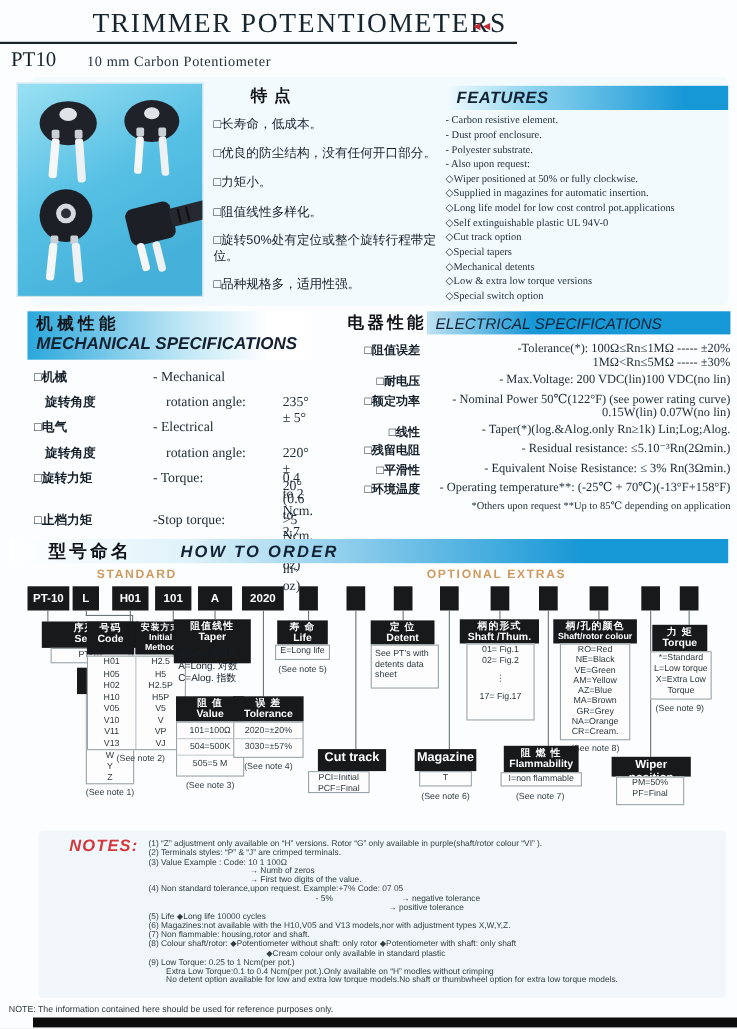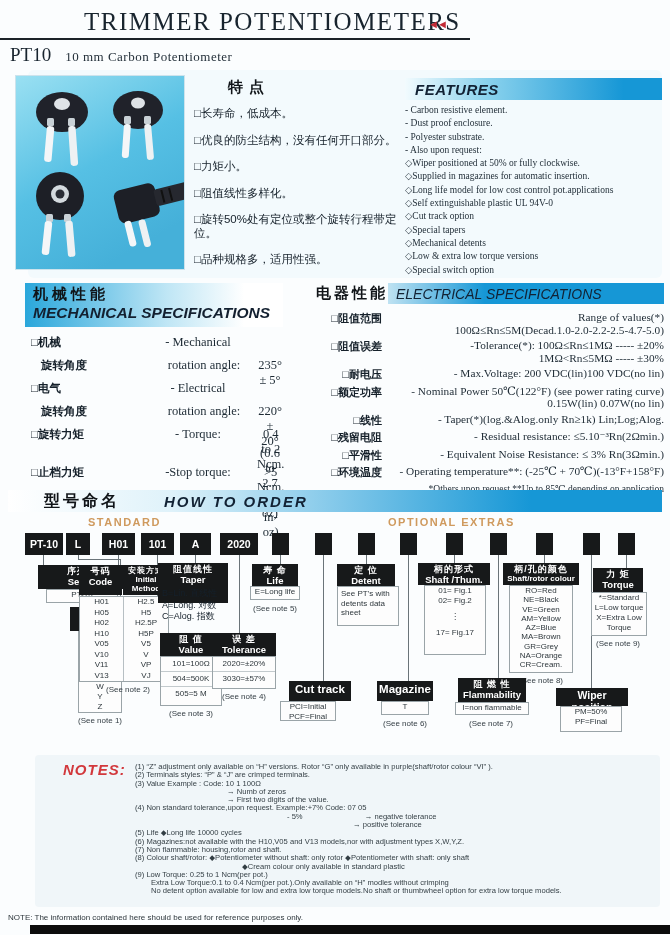--- a/index.html
+++ b/index.html
@@ -11,21 +11,21 @@
   .page{
     position:relative; width:670px; height:935px; margin:0 auto;
     background:#fbfdfe; overflow:hidden;
     font-family:"Liberation Sans","DejaVu Sans",sans-serif; color:var(--ink,#1c2733);
   }
   
   .title{position:absolute; left:84px; top:8px; font-family:"Liberation Serif","DejaVu Serif",serif;
     font-size:25px; letter-spacing:1.5px; color:#18242e; white-space:nowrap;}
   .arrows{position:absolute; left:428px; top:18px; color:var(--red_accent,#c22a35); font-size:11px; letter-spacing:-2px;}
   .title-rule{position:absolute; left:0; top:38px; width:470px; height:2px; background:#1b2228;}
-  .model-line{position:absolute; left:10px; top:44px; display:flex; align-items:baseline; gap:14px;
+  .model-line{position:absolute; left:10px; top:44px; display:flex; align-items:baseline; gap:28px;
     font-family:"Liberation Serif","DejaVu Serif",serif;}
   .model{font-size:19px; color:#18242e;}
   .model-desc{font-size:13px; color:#24303a; letter-spacing:0.5px;}
   
   .panel1{position:absolute; left:28px; top:70px; width:634px; height:208px; background:#f3fafd; border-radius:6px;}
   .photo{position:absolute; left:15px; top:75px; width:170px; height:195px; border:1px solid #cde3ec;}
   .cn-feat{position:absolute; left:194px; top:78px; width:208px;}
   .cn-feat-h{font-size:15px; font-weight:bold; letter-spacing:6px; margin-left:34px; margin-bottom:10px; color:#101418;}
   .cn-item{font-size:11.5px; line-height:13.5px; margin-bottom:13px; color:#15202a;}
   .en-feat{position:absolute; left:405px; top:78px; width:257px;}
@@ -38,21 +38,21 @@
   .mech{position:absolute; left:25px; top:283px; width:258px;}
   .mech-band{height:44px; background:linear-gradient(90deg,#2aa7db 0%,#bfe6f5 55%,#ffffff 85%);
     padding:2px 0 0 8px;}
   .mech-band .h-cn{font-size:15px; font-weight:bold; letter-spacing:4px; color:#101418;}
   .mech-band .h-en{font-size:15.5px; font-weight:bold; font-style:italic; color:#132030;}
   .mech-rows{margin-top:8px; margin-left:6px;}
   .mrow{display:grid; grid-template-columns:108px 118px 1fr; height:23px;}
   .mrow.small{height:19px;}
   .mrow .cn{font-size:11.5px; font-weight:bold; color:#15202a;}
   .mrow.ind .cn{padding-left:10px;}
-  .mrow .en,.mrow .val{font-size:12.5px; font-family:"Liberation Serif","DejaVu Serif",serif; color:#1d2a34;text-align:center;}
+  .mrow .en,.mrow .val{font-size:12.5px; font-family:"Liberation Serif","DejaVu Serif",serif; color:#1d2a34;}
   .mrow.ind .en{padding-left:12px;}
   
   .elec{position:absolute; left:286px; top:283px; width:378px;text-align:right;}
   .elec-top{display:flex; align-items:center;}
   .elec-cn{font-size:15px; font-weight:bold; letter-spacing:3px; color:#101418; width:102px;}
   .elec-band{flex:1; height:21px; background:linear-gradient(90deg,#bfe2f2 0%,var(--band_blue,#1697d6) 35%);
     display:flex; align-items:center; padding-left:8px;}
   .elec-band span{font-size:14px; font-weight:normal; font-style:italic; color:#122234;}
   .elec-rows{margin-top:7px;}
   .erow{display:flex; margin-bottom:2.5px;}
@@ -243,27 +243,20 @@
 
   <div class="elec">
     <div class="elec-top">
       <div class="elec-cn">电器性能</div>
       <div class="elec-band">
         <span>ELECTRICAL SPECIFICATIONS</span>
       </div>
     </div>
     <div class="elec-rows">
       <div class="erow">
-        <span class="cn">□阻值范围</span>
-        <div class="lines">
-            <div class="l">Range of values(*)</div>
-        <div class="l l2">100Ω≤Rn≤5M(Decad.1.0-2.0-2.2-2.5-4.7-5.0)</div>
-          </div>
-      </div>
-      <div class="erow">
         <span class="cn">□阻值误差</span>
         <div class="lines">
             <div class="l">-Tolerance(*):  100Ω≤Rn≤1MΩ ----- ±20%</div>
         <div class="l l2" style="padding-left:86px">1MΩ&lt;Rn≤5MΩ  ----- ±30%</div>
           </div>
       </div>
       <div class="erow">
         <span class="cn">□耐电压</span>
         <div class="lines">
             <div class="l">- Max.Voltage:  200 VDC(lin)100 VDC(no lin)</div>

